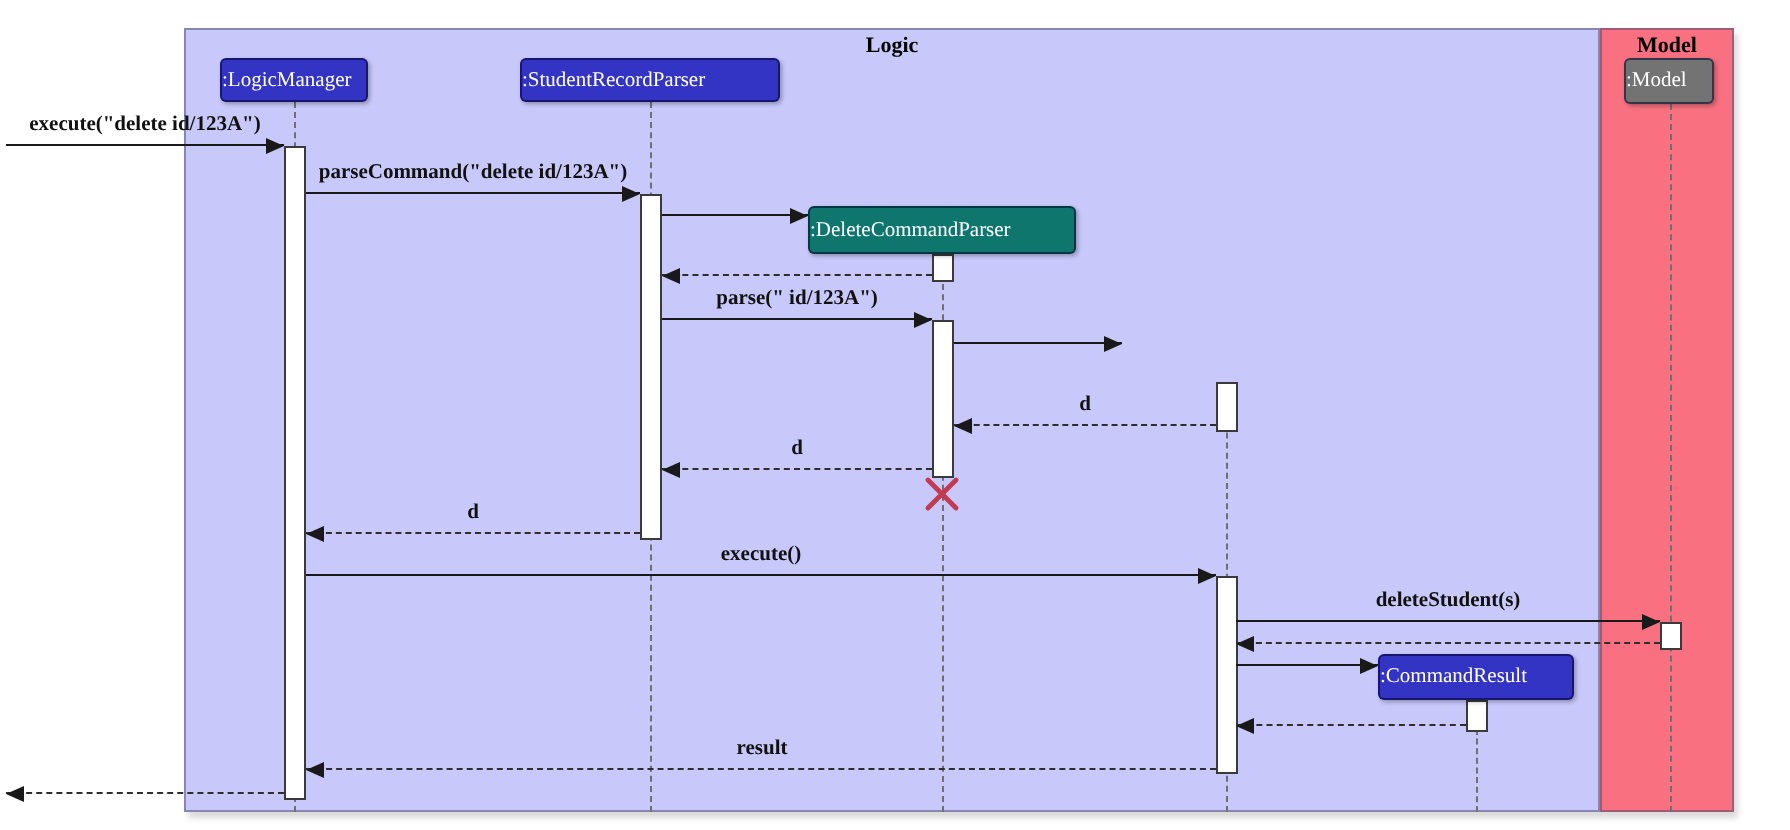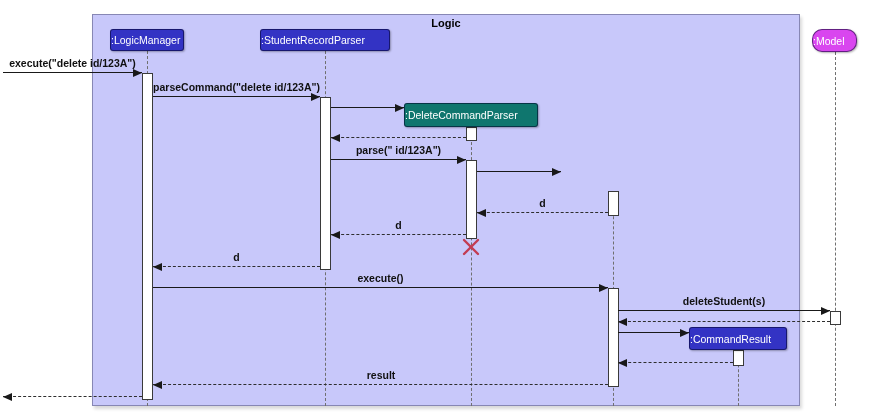--- a/index.html
+++ b/index.html
@@ -1,17 +1,17 @@
 <!DOCTYPE html>
 <html><head>
 <meta charset="utf-8">
 <style>
   html,body{margin:0;padding:0;background:#ffffff;}
   body{width:895px;height:415px;overflow:hidden;}
-  #stage{position:relative;width:895px;height:415px;font-family:Liberation Sans, sans-serif;background:#ffffff;}
+  #stage{position:relative;width:895px;height:415px;font-family:Liberation Serif, serif;background:#ffffff;}
   .frame{position:absolute;box-sizing:border-box;border:1px solid rgba(70,70,110,.5);box-shadow:2px 3px 3px rgba(0,0,0,.15);}
   .frame-title{position:absolute;top:2px;left:0;right:0;text-align:center;font-size:11px;font-weight:bold;color:#000;}
   .lifeline{position:absolute;width:0;border-left:1px dashed #6f6f6f;}
   .activation{position:absolute;width:11px;background:#ffffff;border:1px solid #3a3a3a;box-sizing:border-box;}
   .participant{position:absolute;border-radius:3px;color:#fff;font-size:10.5px;font-weight:500;
                display:flex;align-items:center;justify-content:flex-start;box-sizing:border-box;
                border:1px solid rgba(0,0,40,.55);box-shadow:1px 1px 2px rgba(0,0,0,.3);white-space:nowrap;}
   .msg-line{position:absolute;height:0;}
   .msg-line.solid{border-top:1px solid #191919;}
   .msg-line.dashed{border-top:1px dashed #2e2e2e;}
@@ -20,20 +20,23 @@
   .arrow.left{border-right:9px solid #191919;}
   .msg-label{position:absolute;transform:translateX(-50%);font-size:10.5px;font-weight:600;color:#111;white-space:nowrap;}
   .destroy{position:absolute;}
 </style>
 </head>
 <body>
 
 <div id="stage">
     <div class="frame" style="left: 92px; top: 14px; width: 708px; height: 392px; background: rgb(200, 200, 250);">
       <div class="frame-title">Logic</div>
+    </div>
+    <div class="frame" style="left: 800px; top: 14px; width: 67px; height: 392px; background: rgb(249, 113, 129);">
+      <div class="frame-title">Model</div>
     </div>
     <div class="lifeline" style="left: 146.5px; top: 51px; height: 355px;"></div>
     <div class="lifeline" style="left: 324.5px; top: 51px; height: 355px;"></div>
     <div class="lifeline" style="left: 834.5px; top: 52px; height: 354px;"></div>
     <div class="lifeline" style="left: 470.5px; top: 127px; height: 279px;"></div>
     <div class="lifeline" style="left: 612.5px; top: 191px; height: 215px;"></div>
     <div class="lifeline" style="left: 737.5px; top: 350px; height: 56px;"></div>
     <div class="activation" style="left: 142px; top: 73px; height: 327px;"></div>
     <div class="activation" style="left: 320px; top: 97px; height: 173px;"></div>
     <div class="activation" style="left: 466px; top: 127px; height: 14px;"></div>
@@ -82,21 +85,21 @@
     <div class="arrow left" style="left: 153px; top: 381px;"></div>
     <div class="msg-label" style="left: 381px; top: 369px;">result</div>
     <div class="msg-line dashed" style="left: 3px; top: 396px; width: 139px;"></div>
     <div class="arrow left" style="left: 3px; top: 393px;"></div>
     <div class="participant" style="left: 110px; top: 29px; width: 74px; height: 22px; background: rgb(51, 51, 196);">
       <span>:LogicManager</span>
     </div>
     <div class="participant" style="left: 260px; top: 29px; width: 130px; height: 22px; background: rgb(51, 51, 196);">
       <span>:StudentRecordParser</span>
     </div>
-    <div class="participant" style="left: 812px; top: 29px; width: 45px; height: 23px; background: #d946ef; border-radius: 10px;">
+    <div class="participant" style="left: 812px; top: 29px; width: 45px; height: 23px; background: #737373;">
       <span>:Model</span>
     </div>
     <div class="participant" style="left: 404px; top: 103px; width: 134px; height: 24px; background: #0f766e;">
       <span>:DeleteCommandParser</span>
     </div>
     <div class="participant" style="left: 689px; top: 327px; width: 98px; height: 23px; background: rgb(51, 51, 196);">
       <span>:CommandResult</span>
     </div>
     <div class="destroy" style="left: 461px; top: 237px; width: 20px; height: 20px;"><svg width="20" height="20" viewBox="0 0 20 20">
     <line x1="3" y1="3" x2="17" y2="17" stroke="#C23B52" stroke-width="2.4" stroke-linecap="round"></line>

